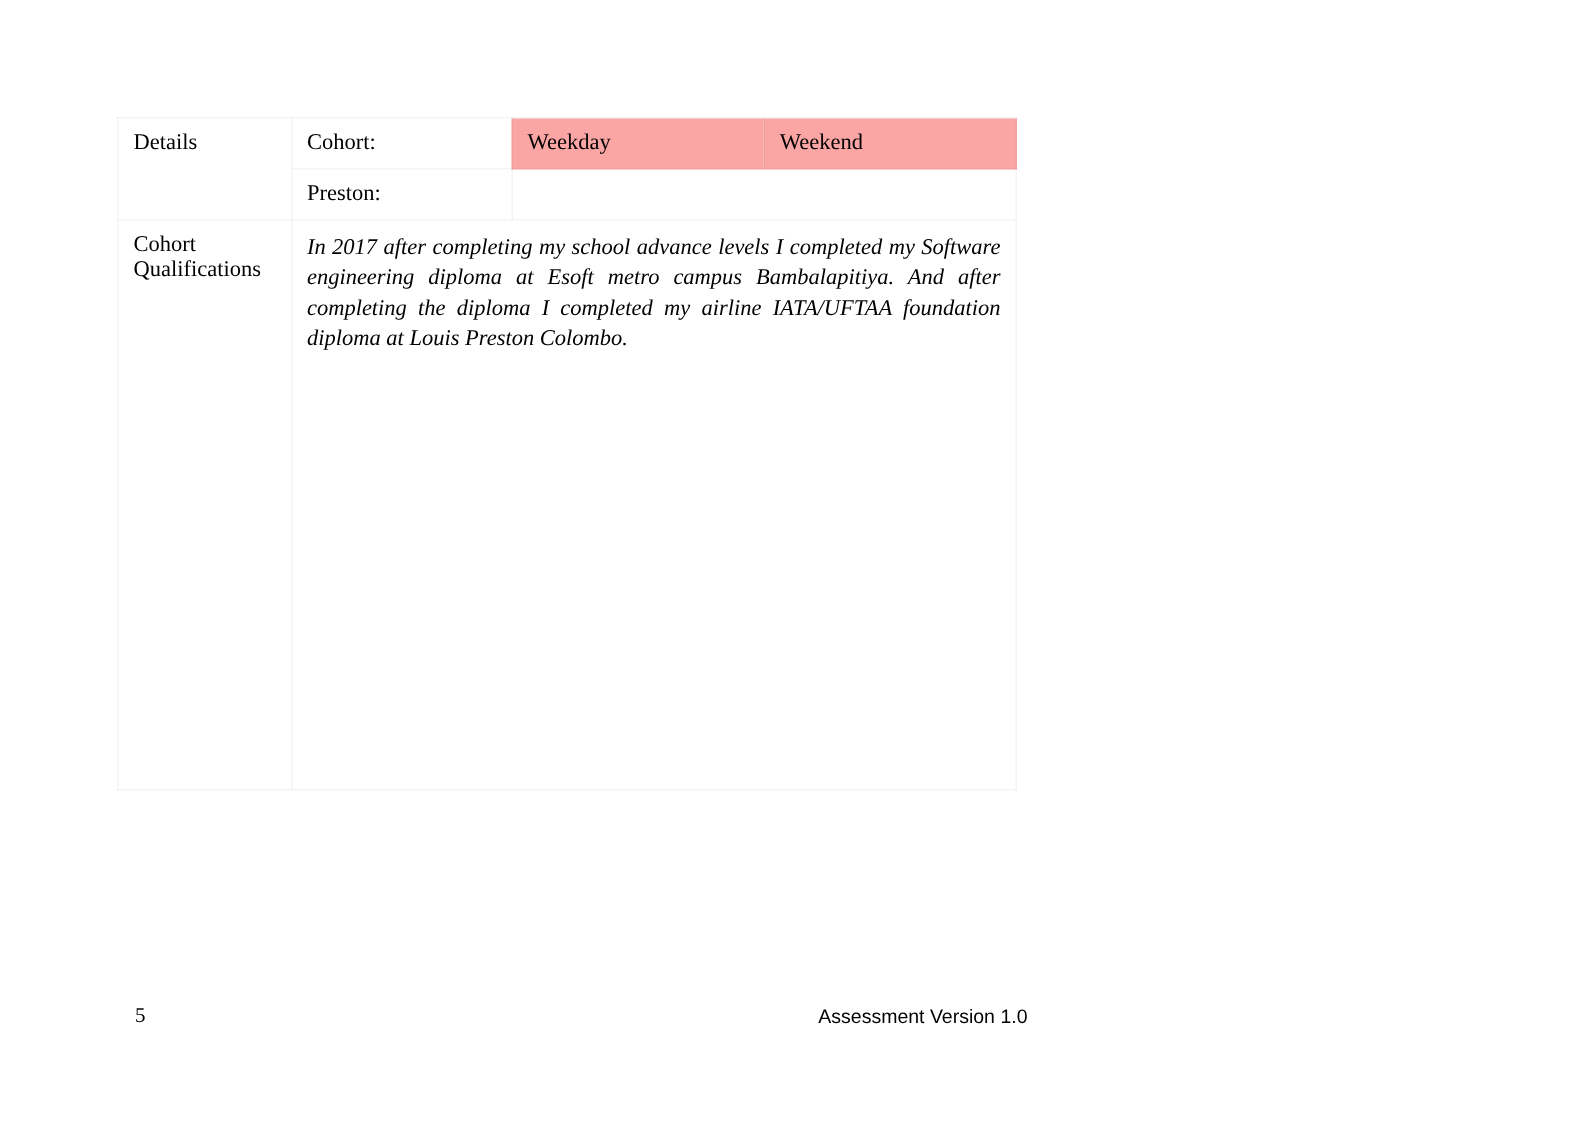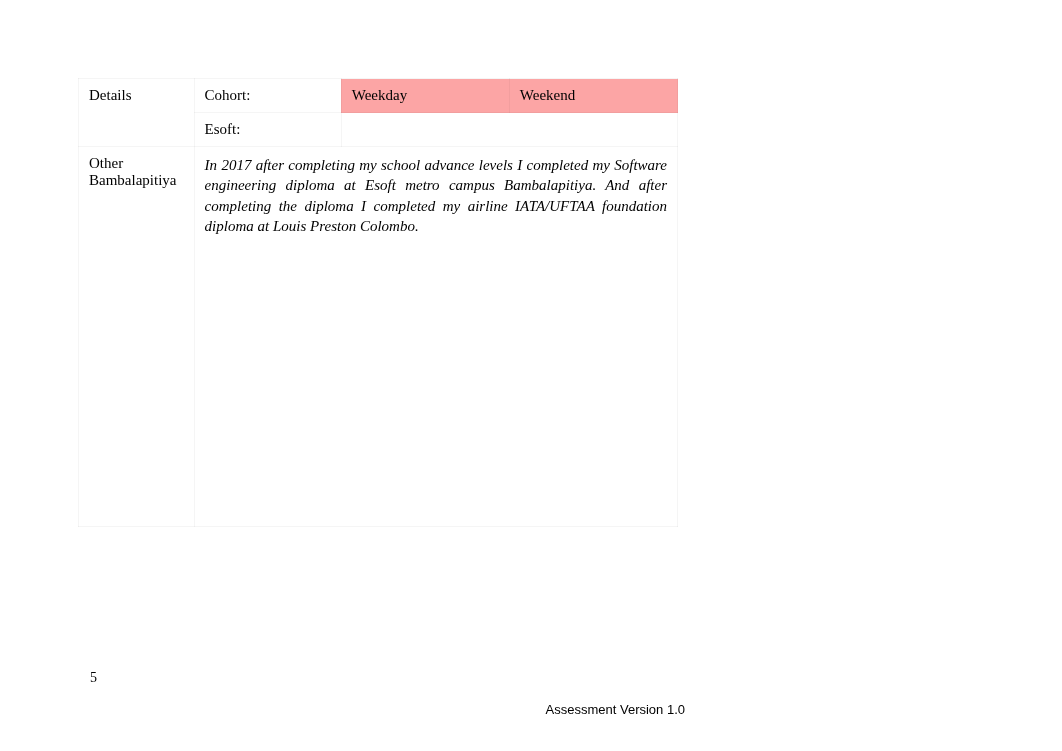--- a/index.html
+++ b/index.html
@@ -43,21 +43,21 @@
     font-style: italic;
   }
   .footer {
     position: absolute;
     left: 90px;
     top: 670px;
     width: 595px;
     font-size: 14px;
   }
   .footer .pnum { float: left; font-family: "Times New Roman", serif; }
-  .footer .ver  { float: right; font-family: Arial, Helvetica, sans-serif; font-size: 13px; margin-top: 32px; }
+  .footer .ver  { float: right; font-family: Arial, Helvetica, sans-serif; font-size: 13px; }
 </style>
 </head>
 <body>
 
 <div class="page">
   <table class="form">
     <colgroup>
       <col class="col-label">
       <col class="col-sub">
       <col class="col-opt">
@@ -66,26 +66,26 @@
 
     <tbody>
         <tr>
       <td rowspan="2">Details</td>
       <td>Cohort:</td>
       <td class="hl">Weekday</td>
       <td class="hl">Weekend</td>
     </tr>
 
     <tr>
-      <td>Esoft:</td>
+      <td>Preston:</td>
       <td colspan="2"></td>
     </tr>
 
     <tr>
-      <td class="tall">Other Bambalapitiya</td>
+      <td class="tall">Cohort Qualifications</td>
       <td class="tall qualtext" colspan="3">In 2017 after completing my school advance levels I completed my Software engineering diploma at Esoft metro campus Bambalapitiya. And after completing the diploma I completed my airline IATA/UFTAA foundation diploma at Louis Preston Colombo.</td>
     </tr>
   </tbody>
     </table>
 </div>
 
 <div class="footer">
   <span class="pnum">5</span>
   <span class="ver">Assessment Version 1.0</span>
 </div>

